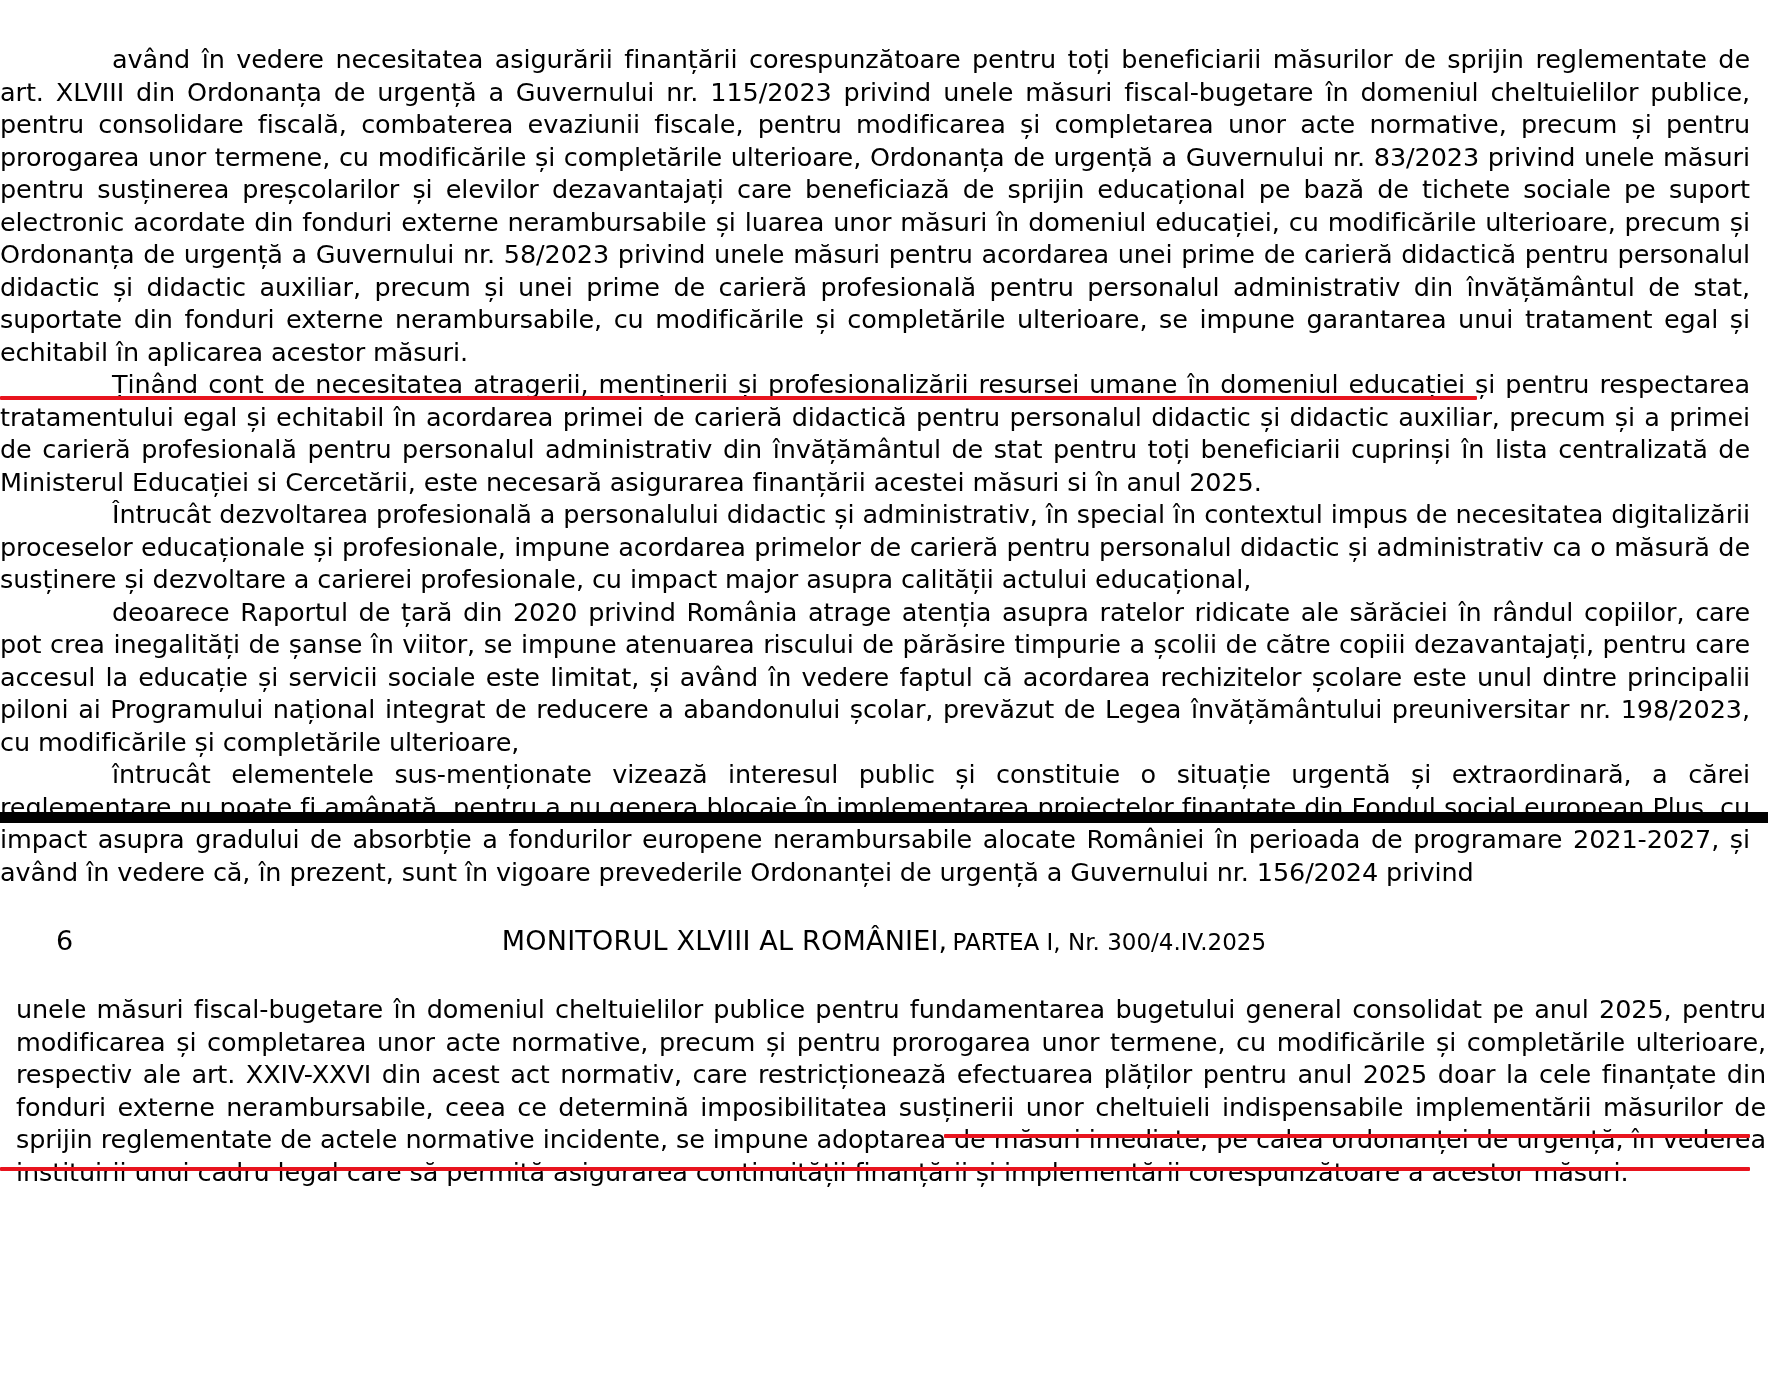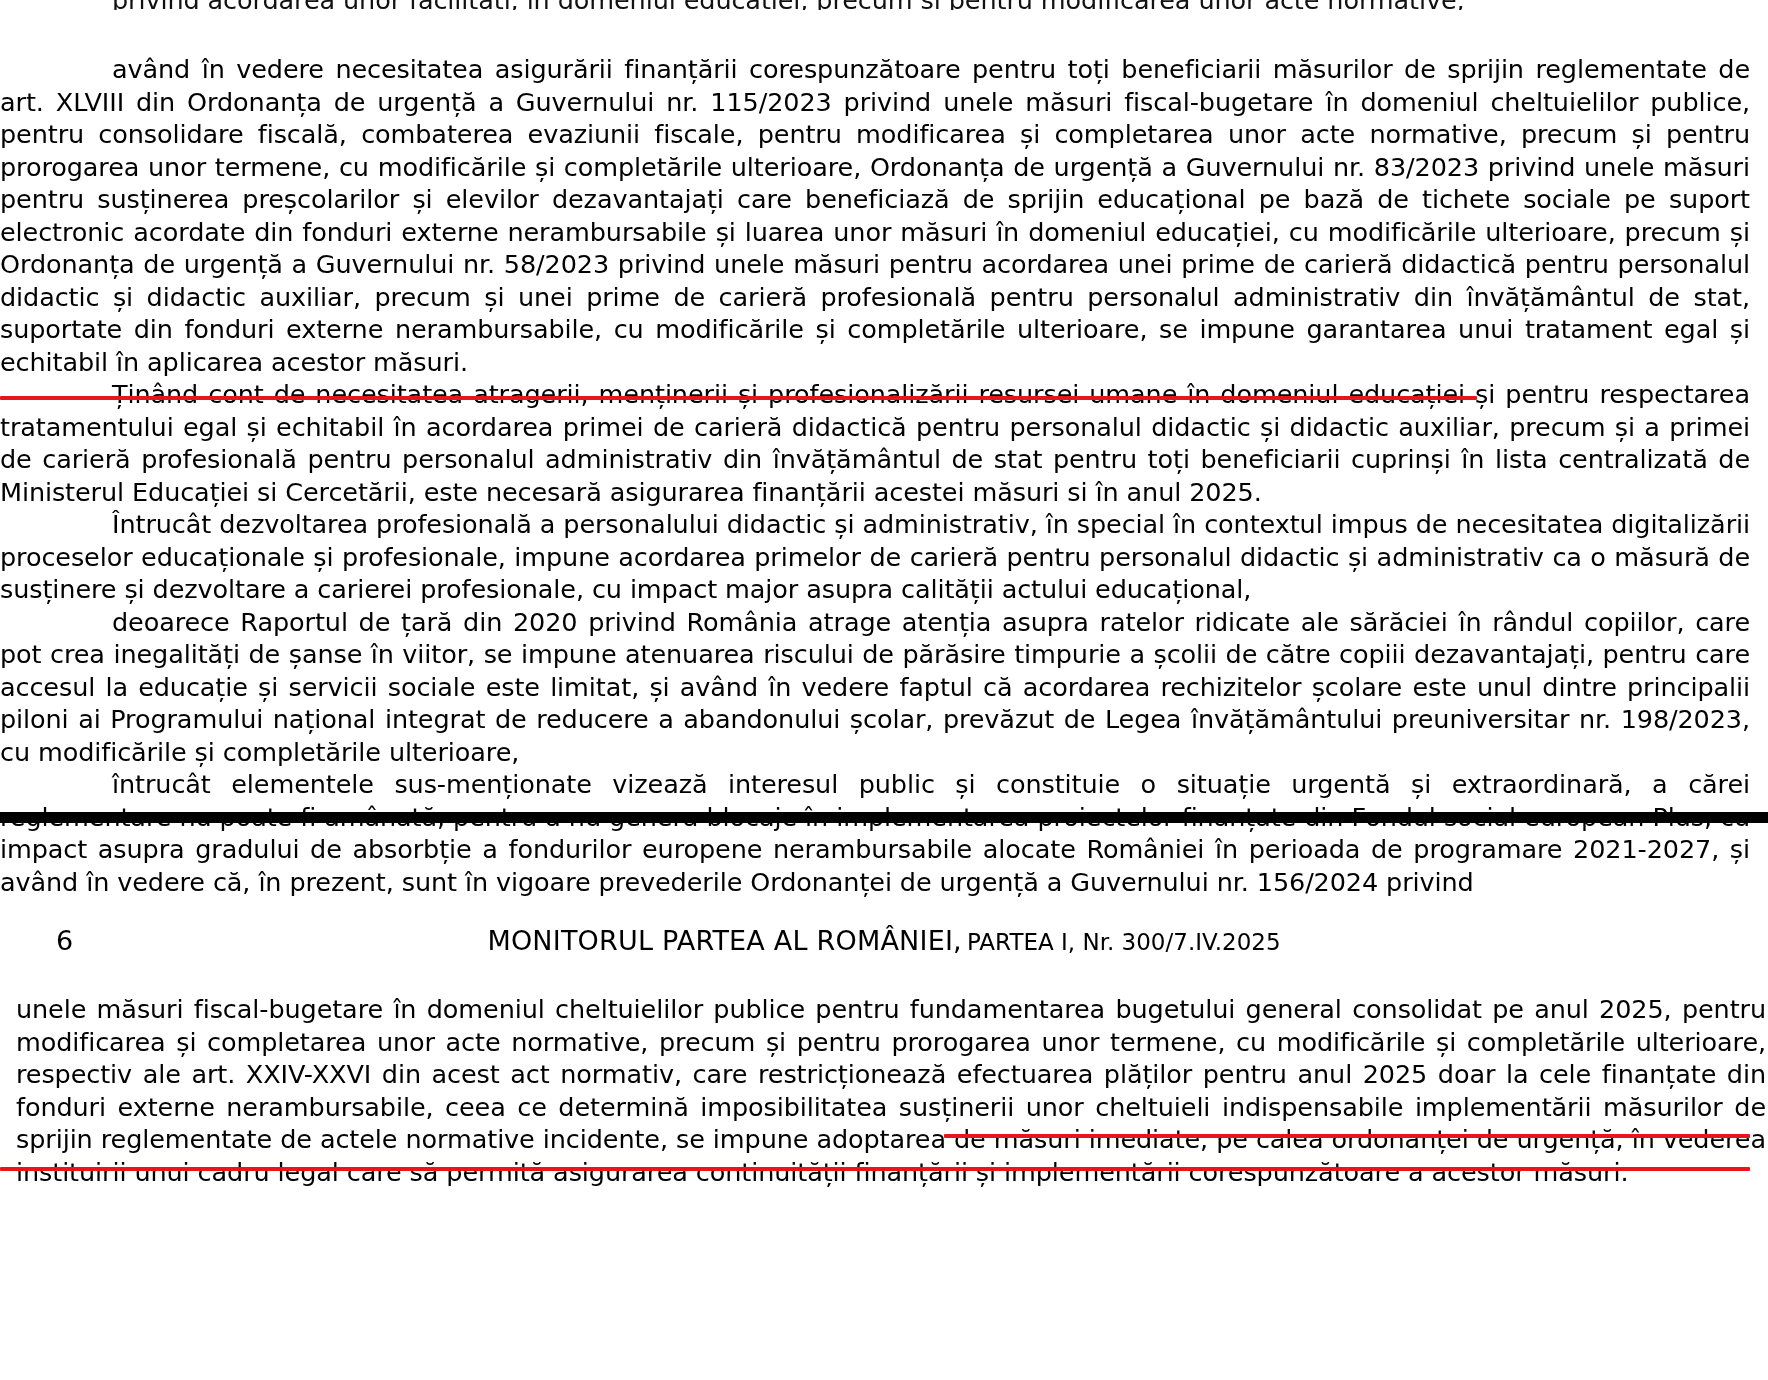--- a/index.html
+++ b/index.html
@@ -80,41 +80,38 @@
     width: 1768px;
     padding: 0 18px 0 0;
     box-sizing: border-box;
   }
 </style>
 </head>
 <body>
 
 <div class="page">
 
-  <div class="clip-top">
-    <p class="para indent">privind acordarea unor facilități, în domeniul educației, precum și pentru modificarea unor acte normative,</p>
-  </div>
 
   <div class="section-top" style="padding-left:0;">
     <p class="para" style="text-indent:112px;">având în vedere necesitatea asigurării finanțării corespunzătoare pentru toți beneficiarii măsurilor de sprijin reglementate de art. XLVIII din Ordonanța de urgență a Guvernului nr. 115/2023 privind unele măsuri fiscal-bugetare în domeniul cheltuielilor publice, pentru consolidare fiscală, combaterea evaziunii fiscale, pentru modificarea și completarea unor acte normative, precum și pentru prorogarea unor termene, cu modificările și completările ulterioare, Ordonanța de urgență a Guvernului nr. 83/2023 privind unele măsuri pentru susținerea preșcolarilor și elevilor dezavantajați care beneficiază de sprijin educațional pe bază de tichete sociale pe suport electronic acordate din fonduri externe nerambursabile și luarea unor măsuri în domeniul educației, cu modificările ulterioare, precum și Ordonanța de urgență a Guvernului nr. 58/2023 privind unele măsuri pentru acordarea unei prime de carieră didactică pentru personalul didactic și didactic auxiliar, precum și unei prime de carieră profesională pentru personalul administrativ din învățământul de stat, suportate din fonduri externe nerambursabile, cu modificările și completările ulterioare, se impune garantarea unui tratament egal și echitabil în aplicarea acestor măsuri.</p>
     <p class="para indent">Ținând cont de necesitatea atragerii, menținerii și profesionalizării resursei umane în domeniul educației și pentru respectarea tratamentului egal și echitabil în acordarea primei de carieră didactică pentru personalul didactic și didactic auxiliar, precum și a primei de carieră profesională pentru personalul administrativ din învățământul de stat pentru toți beneficiarii cuprinși în lista centralizată de Ministerul Educației si Cercetării, este necesară asigurarea finanțării acestei măsuri si în anul 2025.</p>
     <p class="para indent">Întrucât dezvoltarea profesională a personalului didactic și administrativ, în special în contextul impus de necesitatea digitalizării proceselor educaționale și profesionale, impune acordarea primelor de carieră pentru personalul didactic și administrativ ca o măsură de susținere și dezvoltare a carierei profesionale, cu impact major asupra calității actului educațional,</p>
     <p class="para indent">deoarece Raportul de țară din 2020 privind România atrage atenția asupra ratelor ridicate ale sărăciei în rândul copiilor, care pot crea inegalități de șanse în viitor, se impune atenuarea riscului de părăsire timpurie a școlii de către copiii dezavantajați, pentru care accesul la educație și servicii sociale este limitat, și având în vedere faptul că acordarea rechizitelor școlare este unul dintre principalii piloni ai Programului național integrat de reducere a abandonului școlar, prevăzut de Legea învățământului preuniversitar nr. 198/2023, cu modificările și completările ulterioare,</p>
     <p class="para indent">întrucât elementele sus-menționate vizează interesul public și constituie o situație urgentă și extraordinară, a cărei reglementare nu poate fi amânată, pentru a nu genera blocaje în implementarea proiectelor finanțate din Fondul social european Plus, cu impact asupra gradului de absorbție a fondurilor europene nerambursabile alocate României în perioada de programare 2021-2027, și având în vedere că, în prezent, sunt în vigoare prevederile Ordonanței de urgență a Guvernului nr. 156/2024 privind</p>
   </div>
 
   <div class="underline-red" style="left:0px; top:396px; width:1477px;"></div>
 
   <div class="divider-black" style="top:812px;"></div>
 
   <div class="page-number" style="left:56px; top:925px;">6</div>
 
   <div class="masthead" style="top:925px;">
-    <span class="mh-main">MONITORUL PARTEA AL ROMÂNIEI,</span>
-    <span class="mh-small">PARTEA I, Nr. 300/7.IV.2025</span>
+    <span class="mh-main">MONITORUL XLVIII AL ROMÂNIEI,</span>
+    <span class="mh-small">PARTEA I, Nr. 300/4.IV.2025</span>
   </div>
 
   <div class="section-bottom" style="top:993px;">
     <p class="para">unele măsuri fiscal-bugetare în domeniul cheltuielilor publice pentru fundamentarea bugetului general consolidat pe anul 2025, pentru modificarea și completarea unor acte normative, precum și pentru prorogarea unor termene, cu modificările și completările ulterioare, respectiv ale art. XXIV-XXVI din acest act normativ, care restricționează efectuarea plăților pentru anul 2025 doar la cele finanțate din fonduri externe nerambursabile, ceea ce determină imposibilitatea susținerii unor cheltuieli indispensabile implementării măsurilor de sprijin reglementate de actele normative incidente, se impune adoptarea de măsuri imediate, pe calea ordonanței de urgență, în vederea instituirii unui cadru legal care să permită asigurarea continuității finanțării și implementării corespunzătoare a acestor măsuri.</p>
   </div>
 
   <div class="underline-red" style="left:944px; top:1134px; width:806px;"></div>
   <div class="underline-red" style="left:0px; top:1167px; width:1750px;"></div>
 
 </div>

